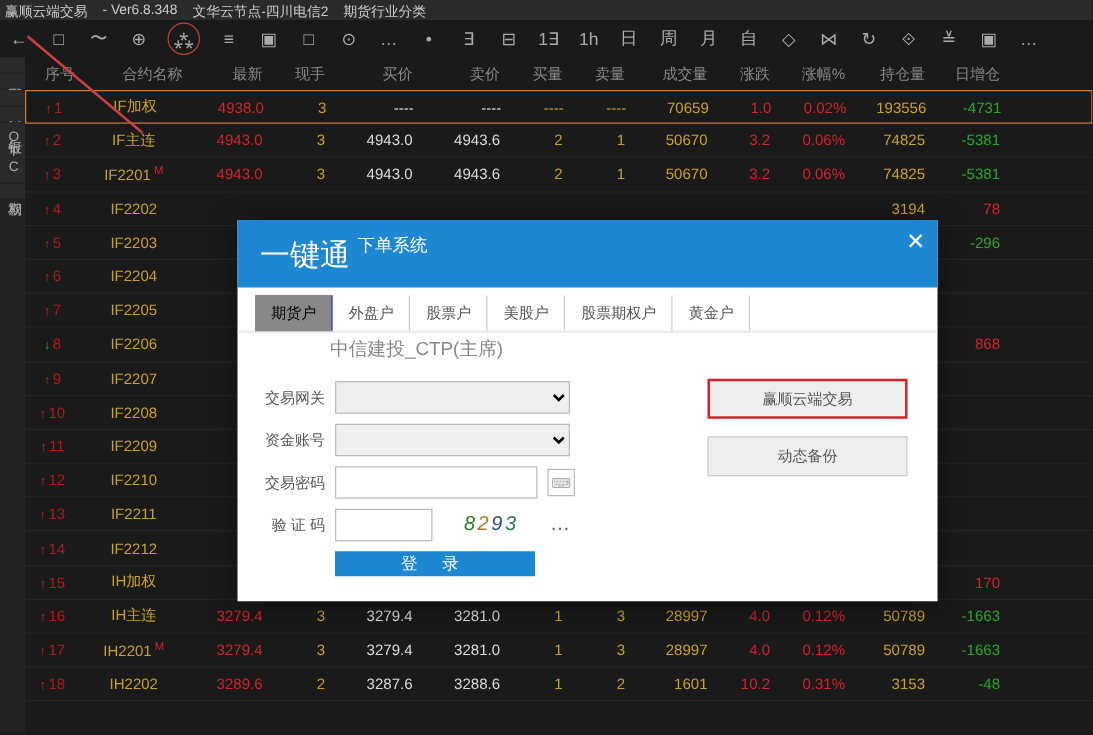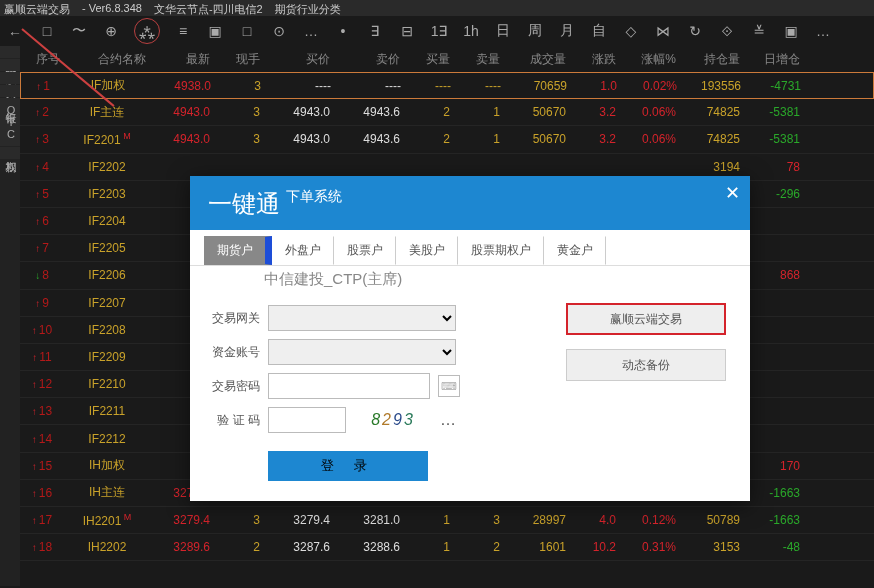--- a/index.html
+++ b/index.html
@@ -29,36 +29,36 @@
 .m-sup{color:#d4232b;font-size:9px;vertical-align:super}
 .line{position:absolute;left:22px;top:28px;width:120px;height:2px;background:#cc4040;transform-origin:left;transform:rotate(40deg);z-index:5;pointer-events:none}
 
 .modal{position:absolute;left:190px;top:176px;width:560px;background:#fff;box-shadow:0 4px 20px rgba(0,0,0,.5);z-index:20}
 .mhdr{background:#1d87d1;color:#fff;height:54px;display:flex;align-items:flex-start;padding:12px 18px;position:relative}
 .mhdr .t1{font-size:24px;font-weight:300}
 .mhdr .t2{font-size:14px;margin-left:6px}
 .mhdr .cx{position:absolute;right:10px;top:6px;color:#fff;font-size:18px;cursor:pointer}
 .tabs{display:flex;border-bottom:1px solid #ddd;padding:6px 14px 0;gap:0}
 .tab{padding:5px 12px;border:1px solid transparent;color:#555;cursor:pointer;font-size:12px;border-right:1px solid #ccc}
-.tab.on{background:#888;color:#ffffff;border-right:7px solid #1d4ed8}
+.tab.on{background:#888;color:#000000;border-right:1px solid #1d4ed8}
 .sub{color:#888;font-size:15px;padding:4px 14px 2px 74px}
 .mbody{display:flex;padding:6px 14px 20px;gap:20px}
 .form{flex:1}
 .frow{display:flex;align-items:center;margin:8px 0;gap:8px}
 .frow label{width:56px;text-align:right;color:#555;font-size:12px}
 .frow input,.frow select{height:26px;border:1px solid #bbb;padding:12px 6px;font-size:12px}
 .frow select{width:188px}
 .frow input{width:162px}
 .keyb{width:22px;height:22px;border:1px solid #bbb;display:flex;align-items:center;justify-content:center;font-size:11px}
 .cap{width:78px;height:26px;display:flex;align-items:center;justify-content:center;font-family:serif;font-size:16px;letter-spacing:2px}
 .cap .c1{color:#2a7a2a;font-style:italic}
 .cap .c2{color:#b07a2a;font-style:italic}
 .cap .c3{color:#2a4a8a;font-style:italic}
 .cap .c4{color:#2a7a5a;font-style:italic}
-.loginbtn{width:160px;height:30px;background:#1d87d1;color:#000000;border:none;margin-left:64px;margin-top:10px;cursor:pointer;letter-spacing:8px}
+.loginbtn{width:160px;height:20px;background:#1d87d1;color:#ffffff;border:none;margin-left:64px;margin-top:0;cursor:pointer;letter-spacing:8px}
 .btns{width:170px;padding-top:6px}
 .rbtn{display:block;width:160px;height:32px;background:#eee;border:1px solid #ccc;color:#555;margin-bottom:14px;cursor:pointer;font-size:12px}
 .rbtn.hl{border:2px solid #d4232b}
 .dots{color:#555;font-size:16px;letter-spacing:2px}
 </style>
 </head>
 <body>
 
 <div class="titlebar">
   <span>赢顺云端交易</span>

